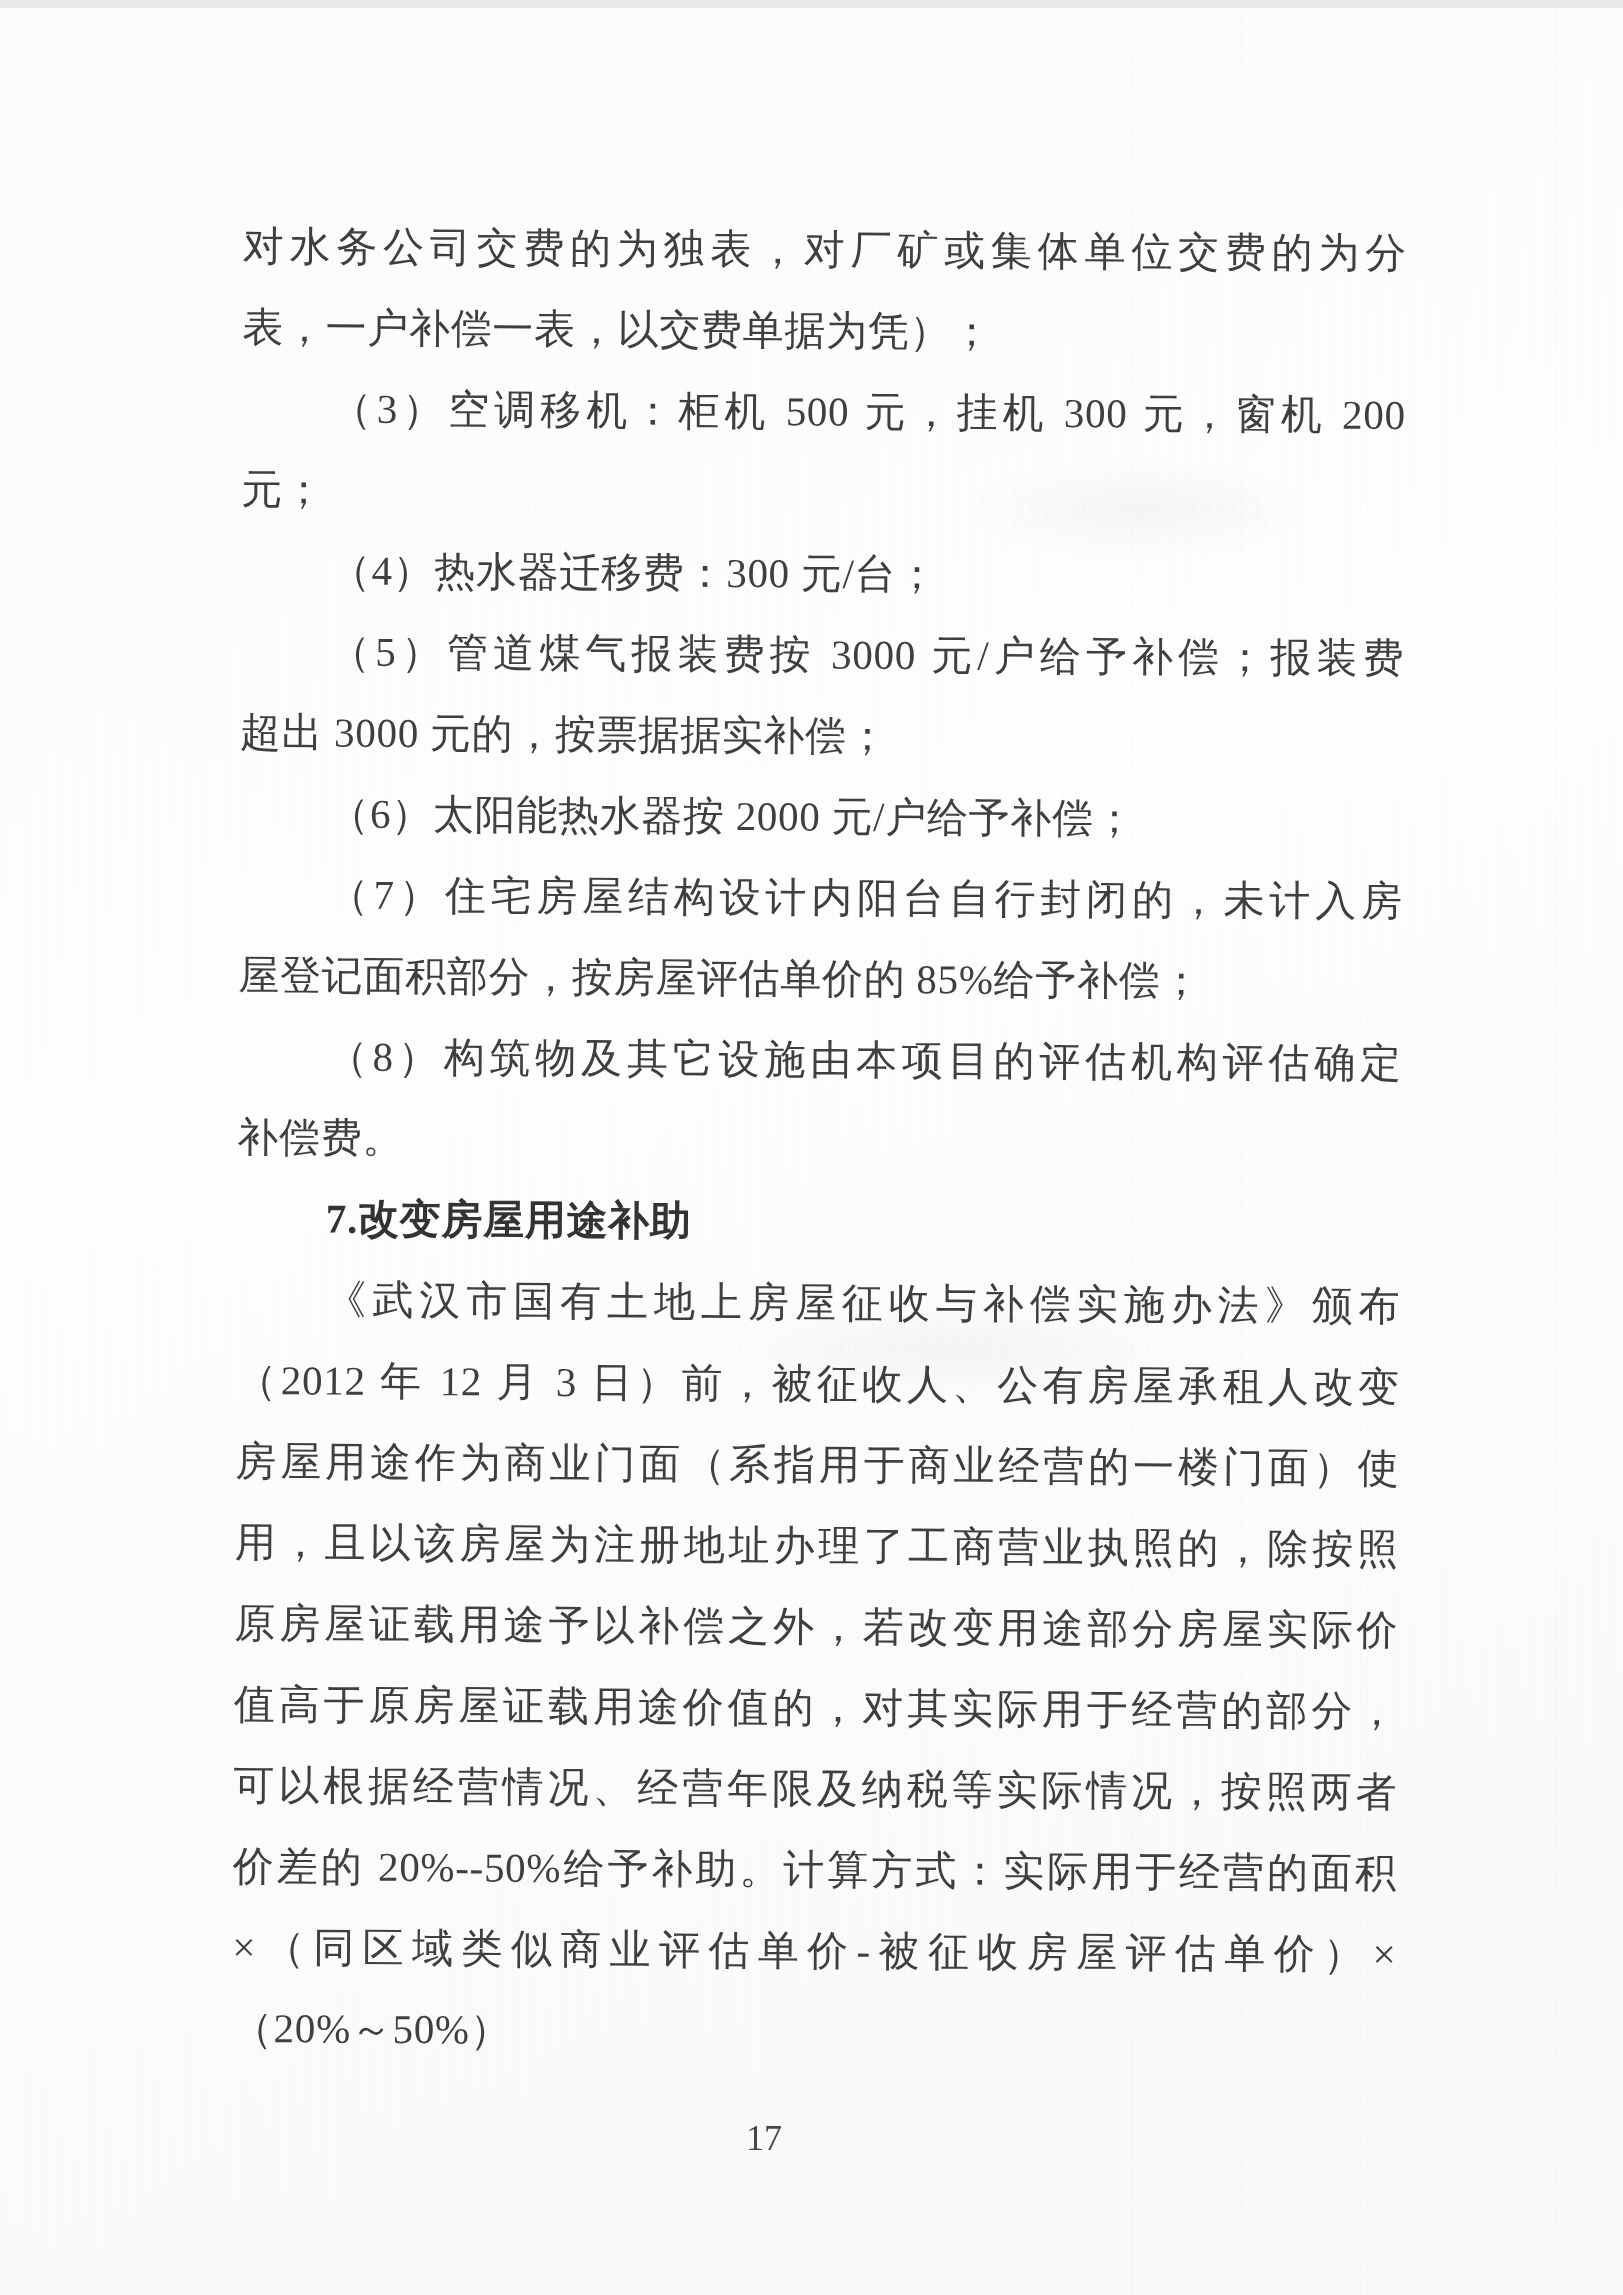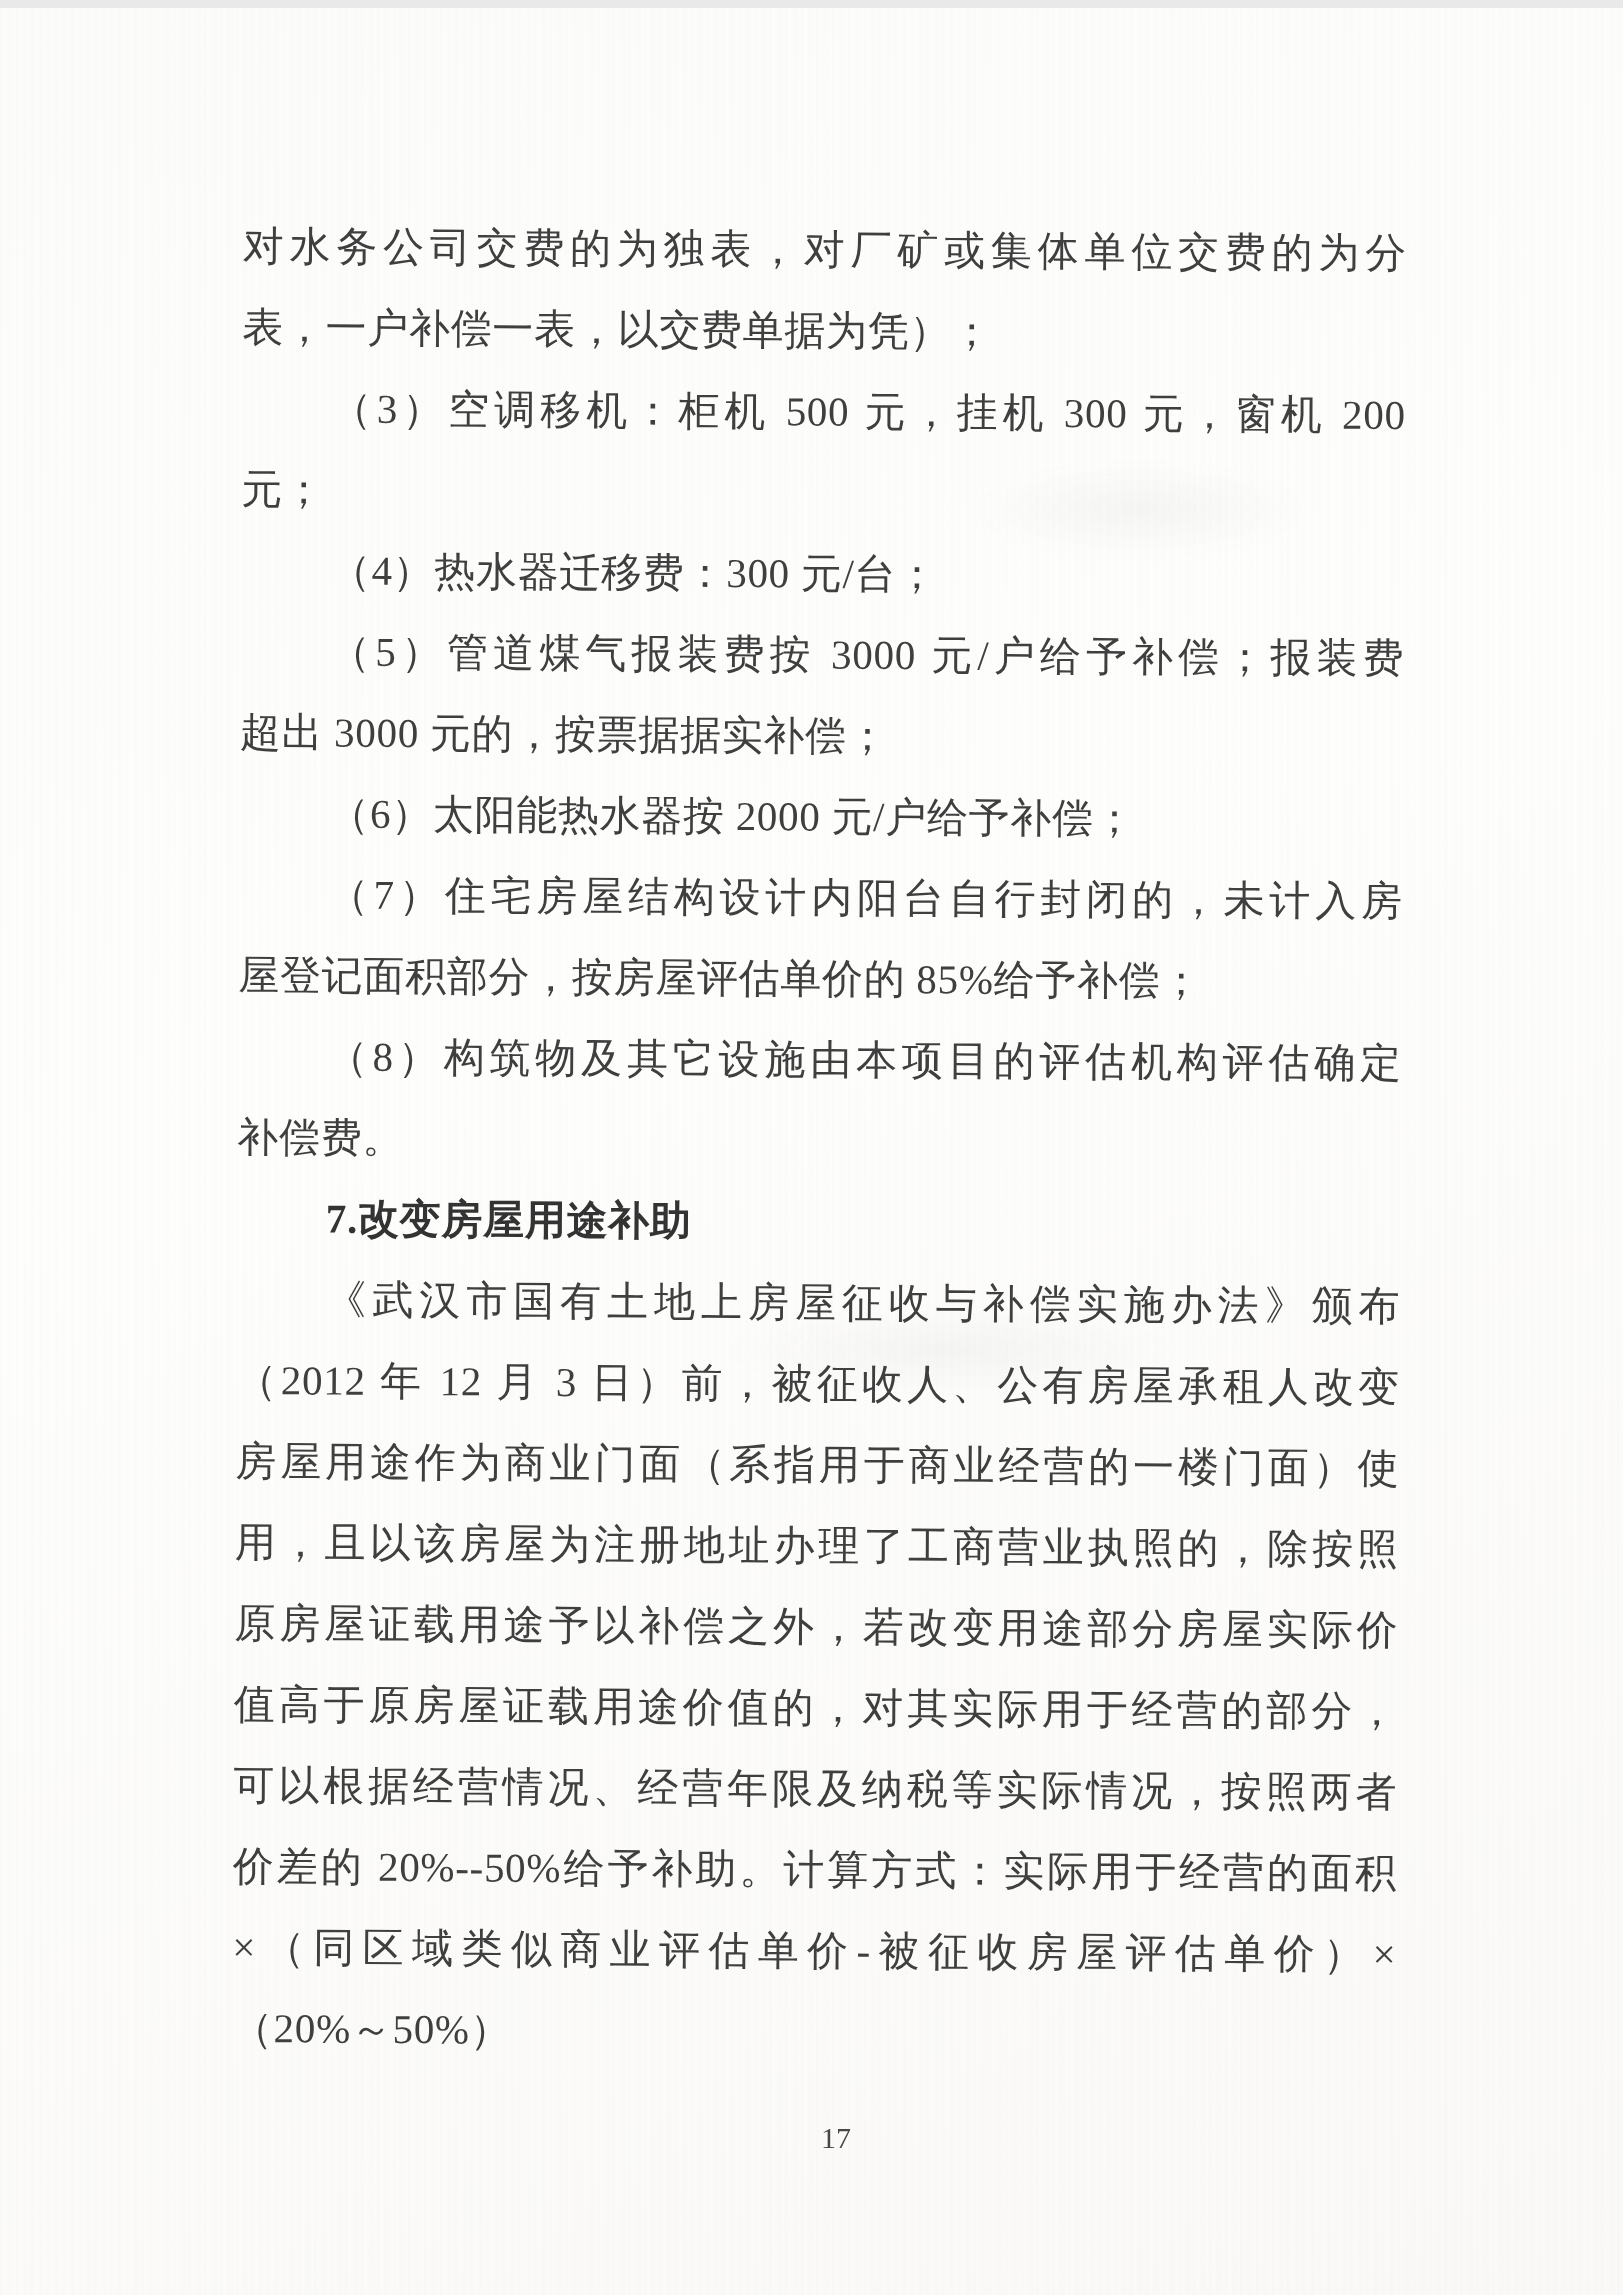--- a/index.html
+++ b/index.html
@@ -63,22 +63,22 @@
     text-align-last: justify;
   }
   .line.indent { padding-left: 89px; }
   .line.bold   { font-weight: bold; color: #333333; }
 
   .footer {
     position: absolute;
     left: 746px;
     top: 2109px;
     width: 105px;
-    text-align: right;
-    font-size: 30px;
+    text-align: left;
+    font-size: 36px;
     line-height: 42px;
     color: #474747;
   }
 </style>
 </head>
 <body>
 
 <div class="page">
   <div class="scan-noise"></div>
   <div class="smudge a"></div>

